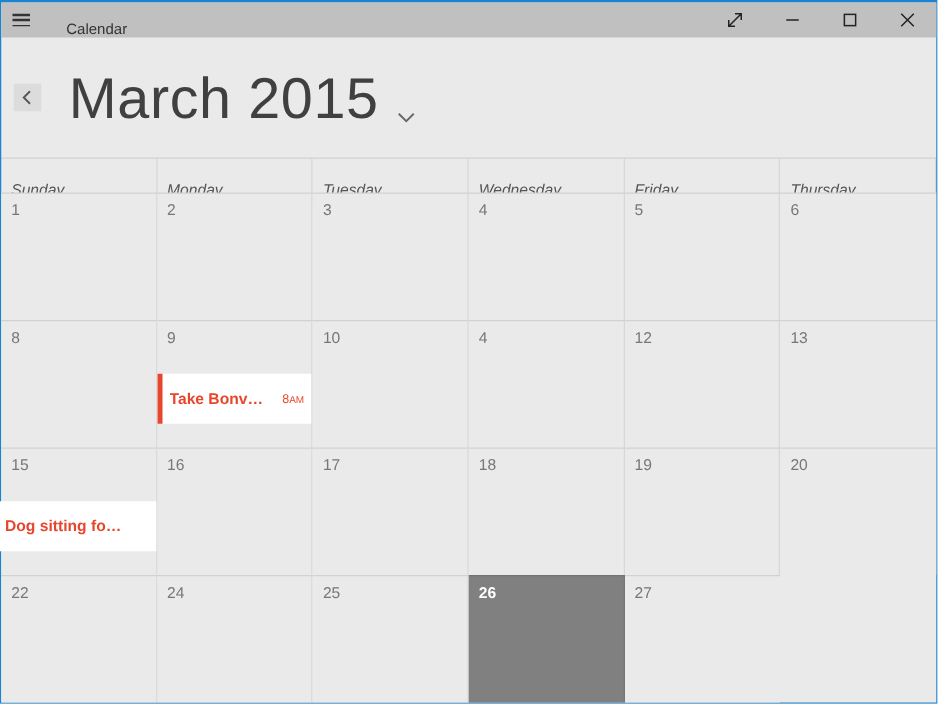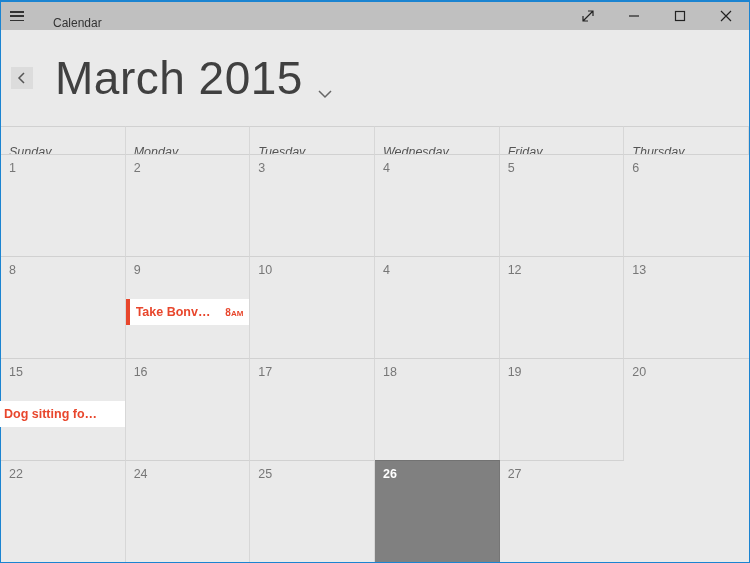--- a/index.html
+++ b/index.html
@@ -22,23 +22,23 @@
   .nav-back svg { display: block; }
   .month-picker { display: flex; align-items: baseline; margin-left: 22px; cursor: pointer; }
   .month-label { font-size: 46px; font-weight: 200; color: #404040; letter-spacing: 0.5px; }
   .month-chevron { margin-left: 14px; position: relative; top: 6px; }
 
   
   .grid { flex: 1; display: grid; grid-template-columns: repeat(6, 1fr); grid-template-rows: 28px repeat(4, 1fr); }
   .dayhead { border-top: 1px solid rgba(0,0,0,0.1); border-right: 1px solid rgba(0,0,0,0.08); padding: 18px 8px; font-size: 12.5px; color: #555; font-style: italic; }
   .cell { border-top: 1px solid rgba(0,0,0,0.1); border-right: 1px solid rgba(0,0,0,0.08); padding: 6px 8px 0 8px; font-size: 12.5px; color: #777; position: relative; background: #eaeaea; cursor: pointer; }
   .cell.today { background: #808080; color: #fff; font-weight: bold; }
-  .event { position: absolute; left: 0; right: 0; height: 26px; background: #fff; border-left: 4px solid #e8462c; display: flex; align-items: center; padding: 0 6px; justify-content: space-between; overflow: hidden; cursor: pointer; }
+  .event { position: absolute; left: 0; right: 0; height: 40px; background: #fff; border-left: 4px solid #e8462c; display: flex; align-items: center; padding: 0 6px; justify-content: space-between; overflow: hidden; cursor: pointer; }
   .event .ev-title { color: #e8462c; font-weight: 600; font-size: 12.5px; white-space: nowrap; overflow: hidden; text-overflow: ellipsis; flex: 1; }
-  .event .ev-time { color: #e8462c; font-size: 10px; font-weight: 700; white-space: nowrap; margin-left: 8px; }
+  .event .ev-time { color: #e8462c; font-size: 10px; font-weight: 400; white-space: nowrap; margin-left: 8px; }
   .event .ev-time .ampm { font-size: 8px; }
   .dayhead:last-of-type, .cell.lastcol { border-right: none; }
 </style>
 </head>
 <body>
 
 <div class="window">
 
   <div class="titlebar">
     <div class="hamburger">

